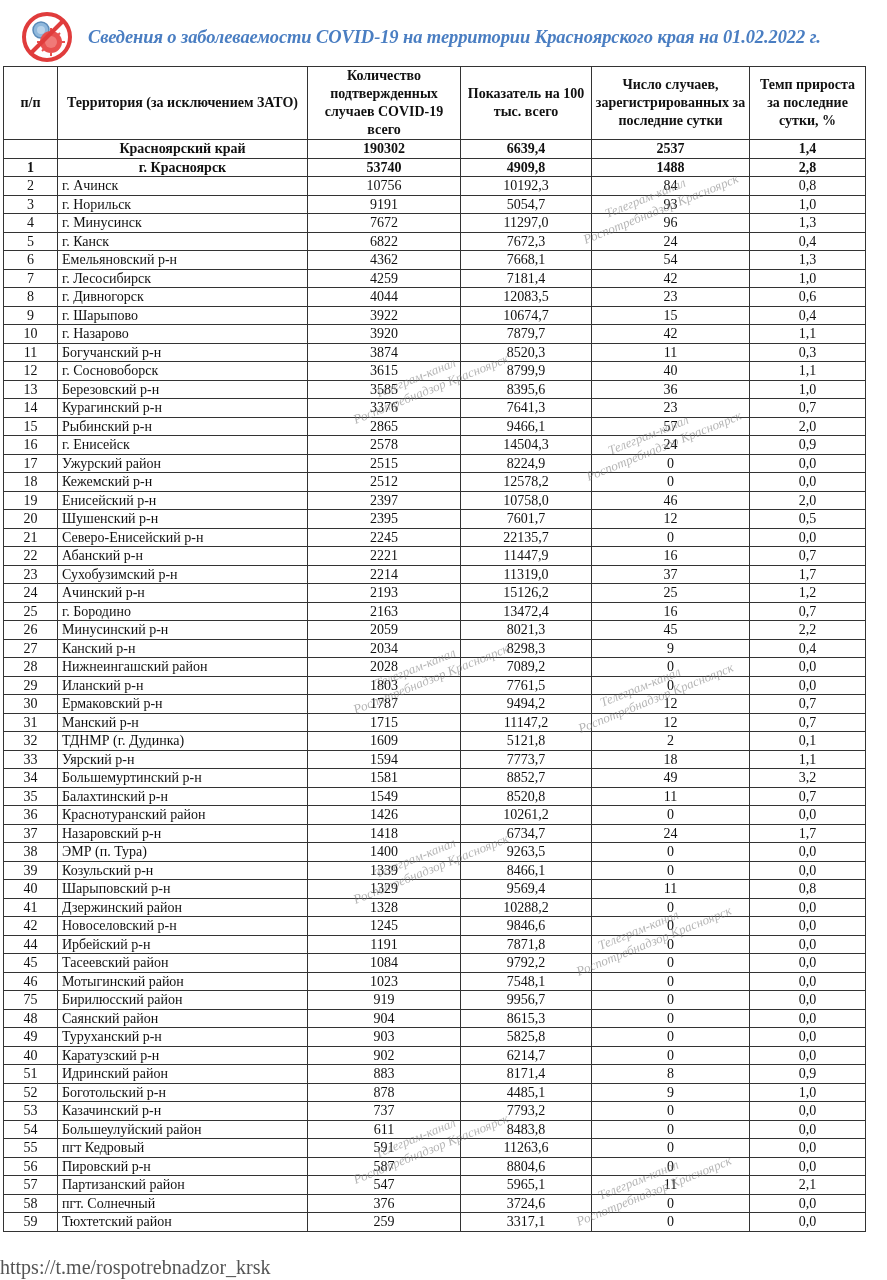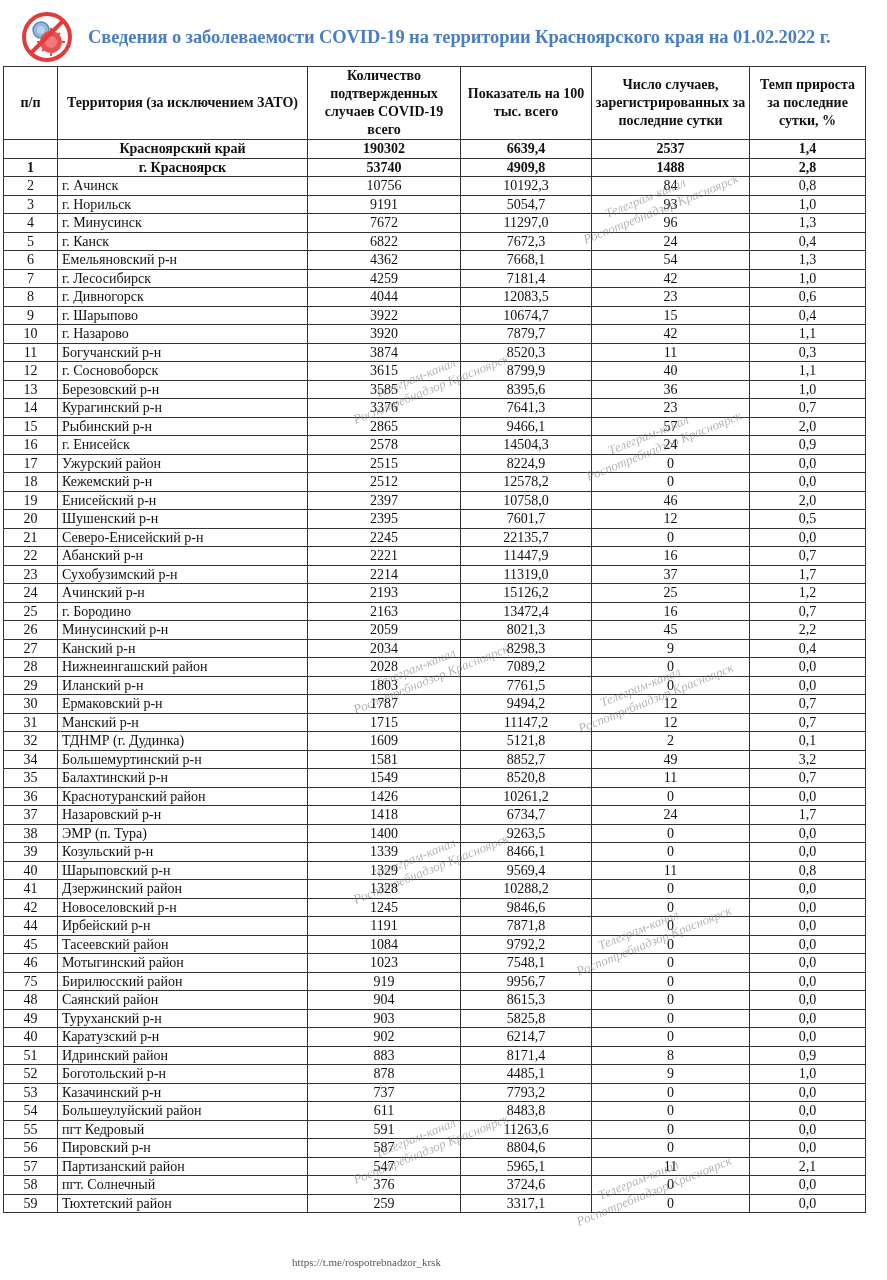--- a/index.html
+++ b/index.html
@@ -1,27 +1,27 @@
 <!DOCTYPE html>
 <html><head>
 <meta charset="utf-8">
 <style>
   html, body { margin: 0; padding: 0; background: #ffffff; }
   body { width: 887px; height: 1280px; position: relative; overflow: hidden; font-family: "Liberation Serif", "DejaVu Serif", serif; color: #111; }
   .header { position: absolute; left: 0; top: 0; width: 887px; height: 68px; }
   .logo { position: absolute; left: 21px; top: 11px; width: 52px; height: 52px; }
-  .title { position: absolute; left: 88px; top: 27px; font-size: 18.5px; font-weight: bold; color: #4a7ec2; white-space: nowrap; letter-spacing: -0.1px; }
+  .title { position: absolute; left: 88px; top: 27px; font-size: 18.5px; font-weight: bold; color: #4a7ec2; white-space: nowrap; letter-spacing: -0.1px; font-style: italic; }
   table { position: absolute; left: 3px; top: 66px; border-collapse: collapse; table-layout: fixed; width: 862px; }
   td, th { border: 1px solid #333; padding: 0 4px; font-size: 14px; line-height: 17.5px; height: 17.5px; white-space: nowrap; overflow: hidden; }
   th { font-weight: bold; text-align: center; white-space: normal; line-height: 18px; height: 72px; padding: 0 3px; font-size: 14px; }
   td.num { text-align: center; }
   td.c { text-align: center; }
   tr.bold td { font-weight: bold; text-align: center; }
   td.name { text-align: left; padding-left: 4px; }
-  .footer { position: absolute; left: 0; top: 1256px; width: 733px; text-align: center; font-size: 11px; color: #555; }
+  .footer { position: absolute; left: 0; top: 1256px; width: 733px; text-align: left; font-size: 20px; color: #555; }
   .watermark { position: absolute; font-size: 13px; color: rgba(120,120,120,0.55); transform: rotate(-22deg); transform-origin: left top; white-space: nowrap; line-height: 16px; font-style: italic; pointer-events: none; }
 </style>
 </head>
 <body>
 
 <div class="header">
   <svg class="logo" viewBox="0 0 52 52">
     <circle cx="20" cy="19" r="8" fill="#8fb8dc" stroke="#5a8ab8" stroke-width="1.5"></circle>
     <circle cx="20" cy="19" r="4" fill="#b9d3ea"></circle>
     <circle cx="30" cy="31" r="11" fill="#e8504f"></circle>
@@ -318,20 +318,28 @@
       </tr>
       <tr>
         <td class="c">32</td>
         <td class="name">ТДНМР (г. Дудинка)</td>
         <td class="num">1609</td>
         <td class="num">5121,8</td>
         <td class="num">2</td>
         <td class="num">0,1</td>
       </tr>
       <tr>
+        <td class="c">33</td>
+        <td class="name">Уярский р-н</td>
+        <td class="num">1594</td>
+        <td class="num">7773,7</td>
+        <td class="num">18</td>
+        <td class="num">1,1</td>
+      </tr>
+      <tr>
         <td class="c">34</td>
         <td class="name">Большемуртинский р-н</td>
         <td class="num">1581</td>
         <td class="num">8852,7</td>
         <td class="num">49</td>
         <td class="num">3,2</td>
       </tr>
       <tr>
         <td class="c">35</td>
         <td class="name">Балахтинский р-н</td>

